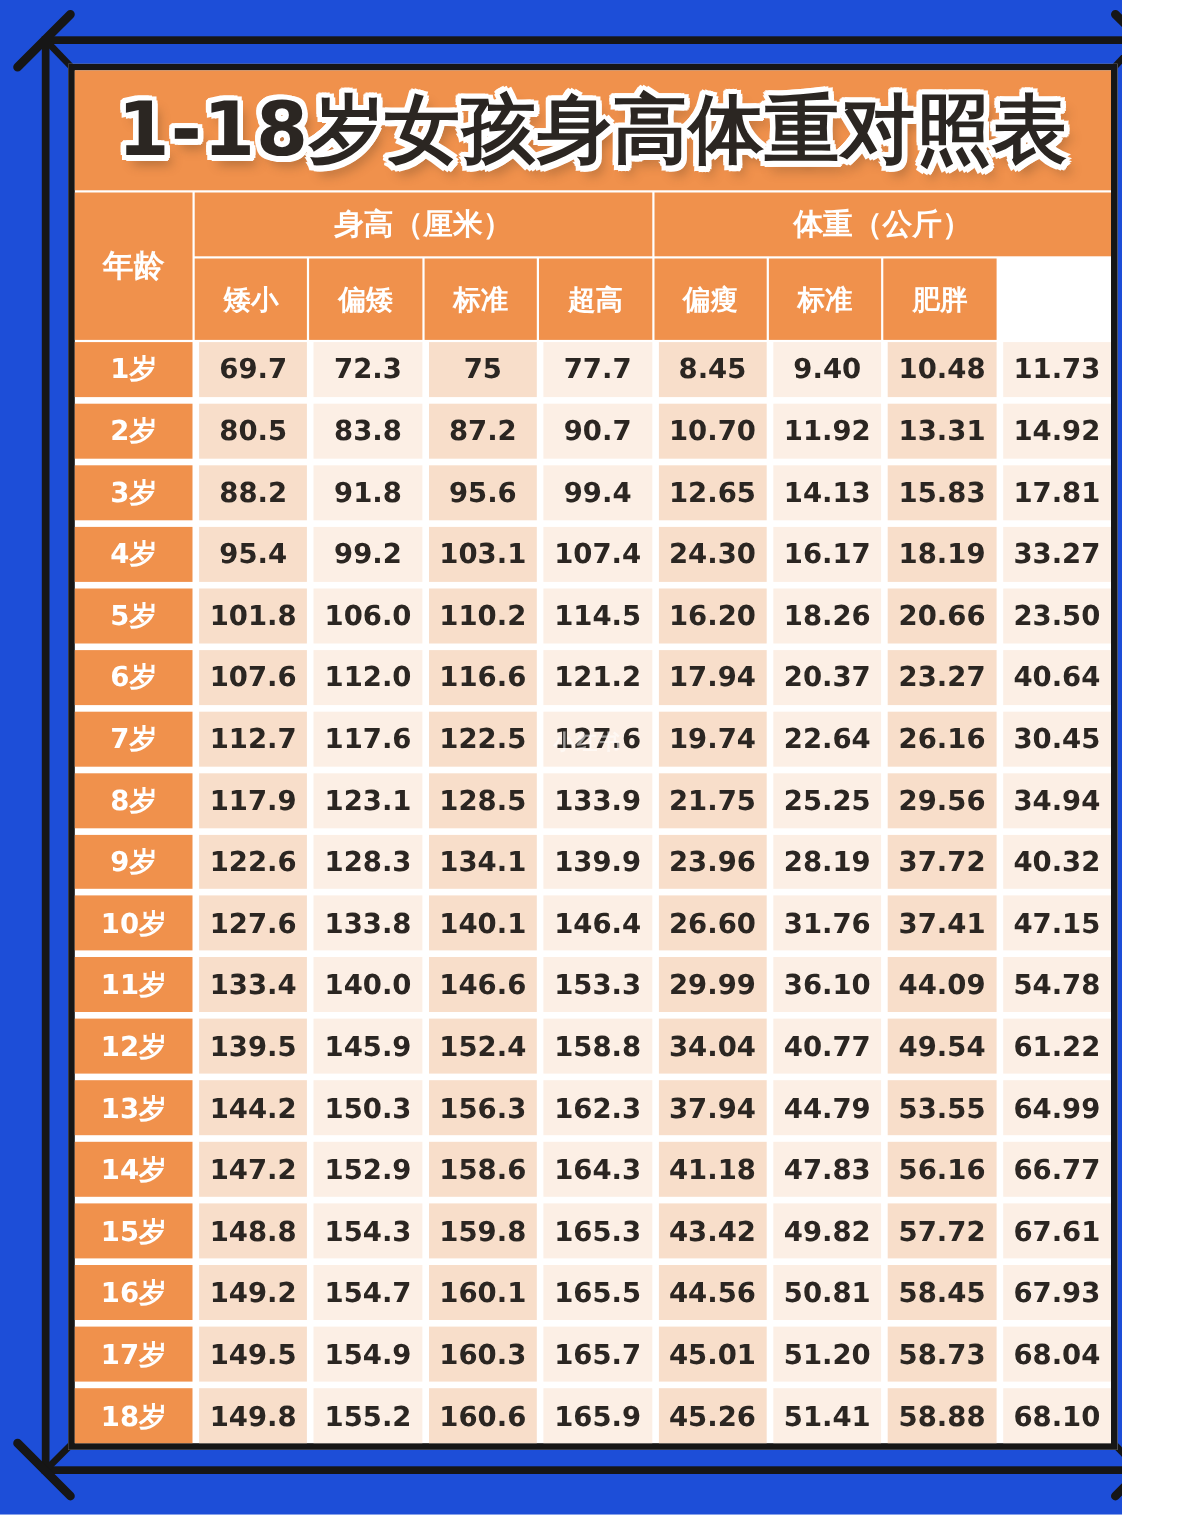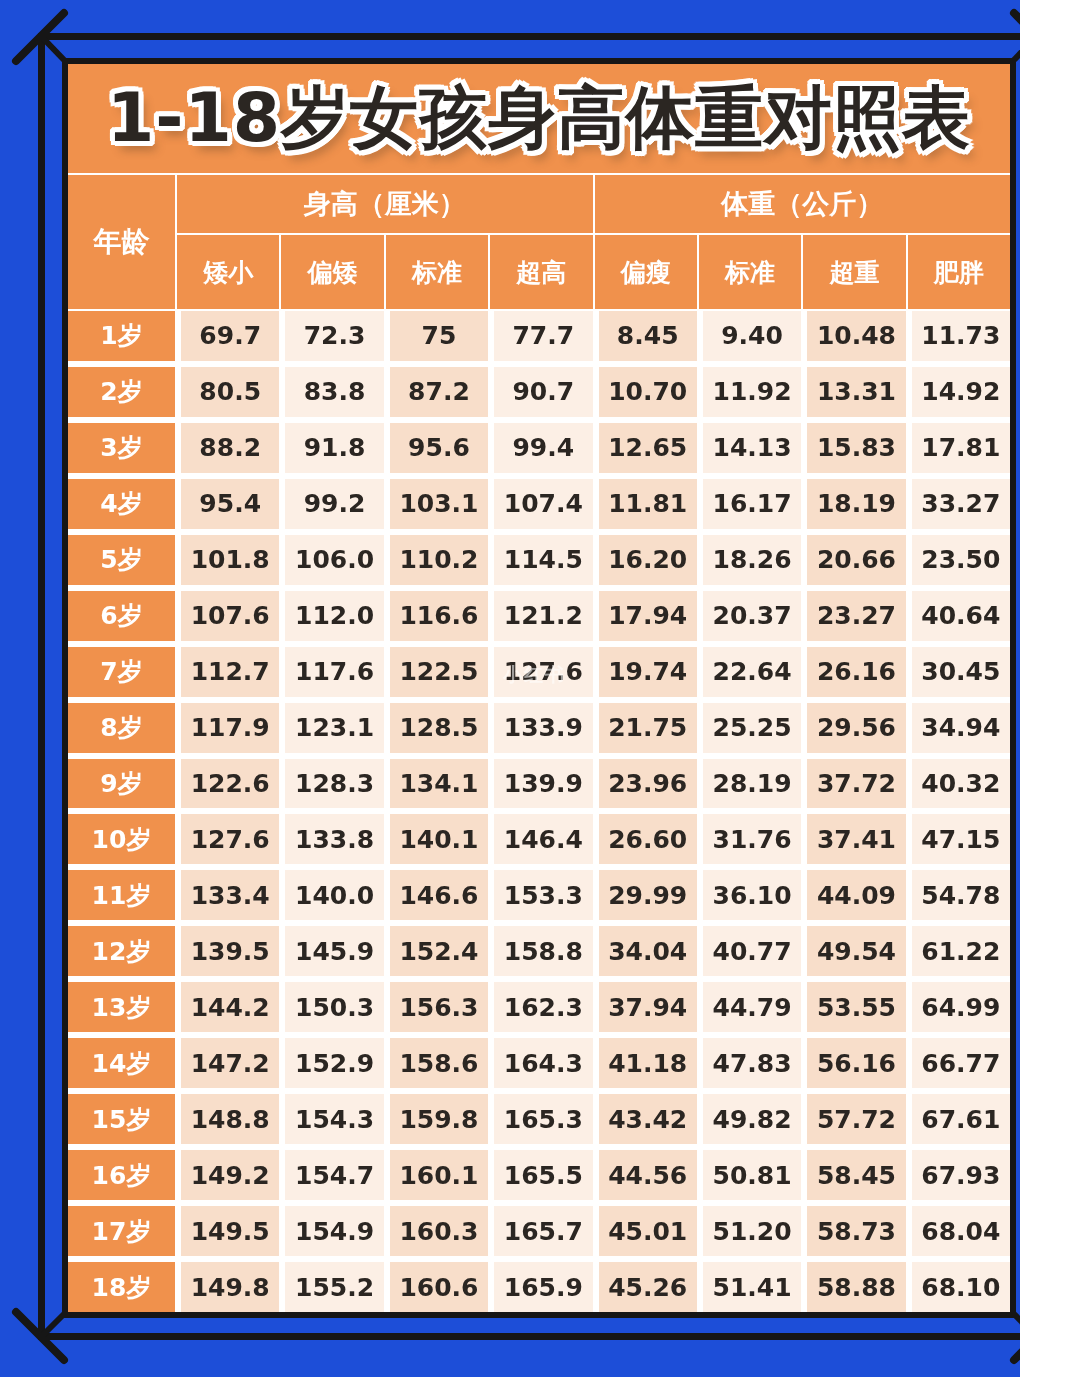--- a/index.html
+++ b/index.html
@@ -110,21 +110,20 @@
     <div class="header-grid">
       <div class="hcell age">年龄</div>
       <div class="hcell group height">身高（厘米）</div>
       <div class="hcell group weight">体重（公斤）</div>
       <div class="hcell sub">矮小</div>
       <div class="hcell sub">偏矮</div>
       <div class="hcell sub">标准</div>
       <div class="hcell sub">超高</div>
       <div class="hcell sub">偏瘦</div>
       <div class="hcell sub">标准</div>
-      <div class="hcell sub">超重</div>
       <div class="hcell sub">肥胖</div>
     </div>
 
     <div class="body-grid">
         <div class="cell age-cell">1岁</div>
         <div class="cell dark">69.7</div>
         <div class="cell light">72.3</div>
         <div class="cell dark">75</div>
         <div class="cell light">77.7</div>
         <div class="cell dark">8.45</div>
@@ -147,21 +146,21 @@
         <div class="cell light">99.4</div>
         <div class="cell dark">12.65</div>
         <div class="cell light">14.13</div>
         <div class="cell dark">15.83</div>
         <div class="cell light">17.81</div>
         <div class="cell age-cell">4岁</div>
         <div class="cell dark">95.4</div>
         <div class="cell light">99.2</div>
         <div class="cell dark">103.1</div>
         <div class="cell light">107.4</div>
-        <div class="cell dark">11.81</div>
+        <div class="cell dark">24.30</div>
         <div class="cell light">16.17</div>
         <div class="cell dark">18.19</div>
         <div class="cell light">33.27</div>
         <div class="cell age-cell">5岁</div>
         <div class="cell dark">101.8</div>
         <div class="cell light">106.0</div>
         <div class="cell dark">110.2</div>
         <div class="cell light">114.5</div>
         <div class="cell dark">16.20</div>
         <div class="cell light">18.26</div>

